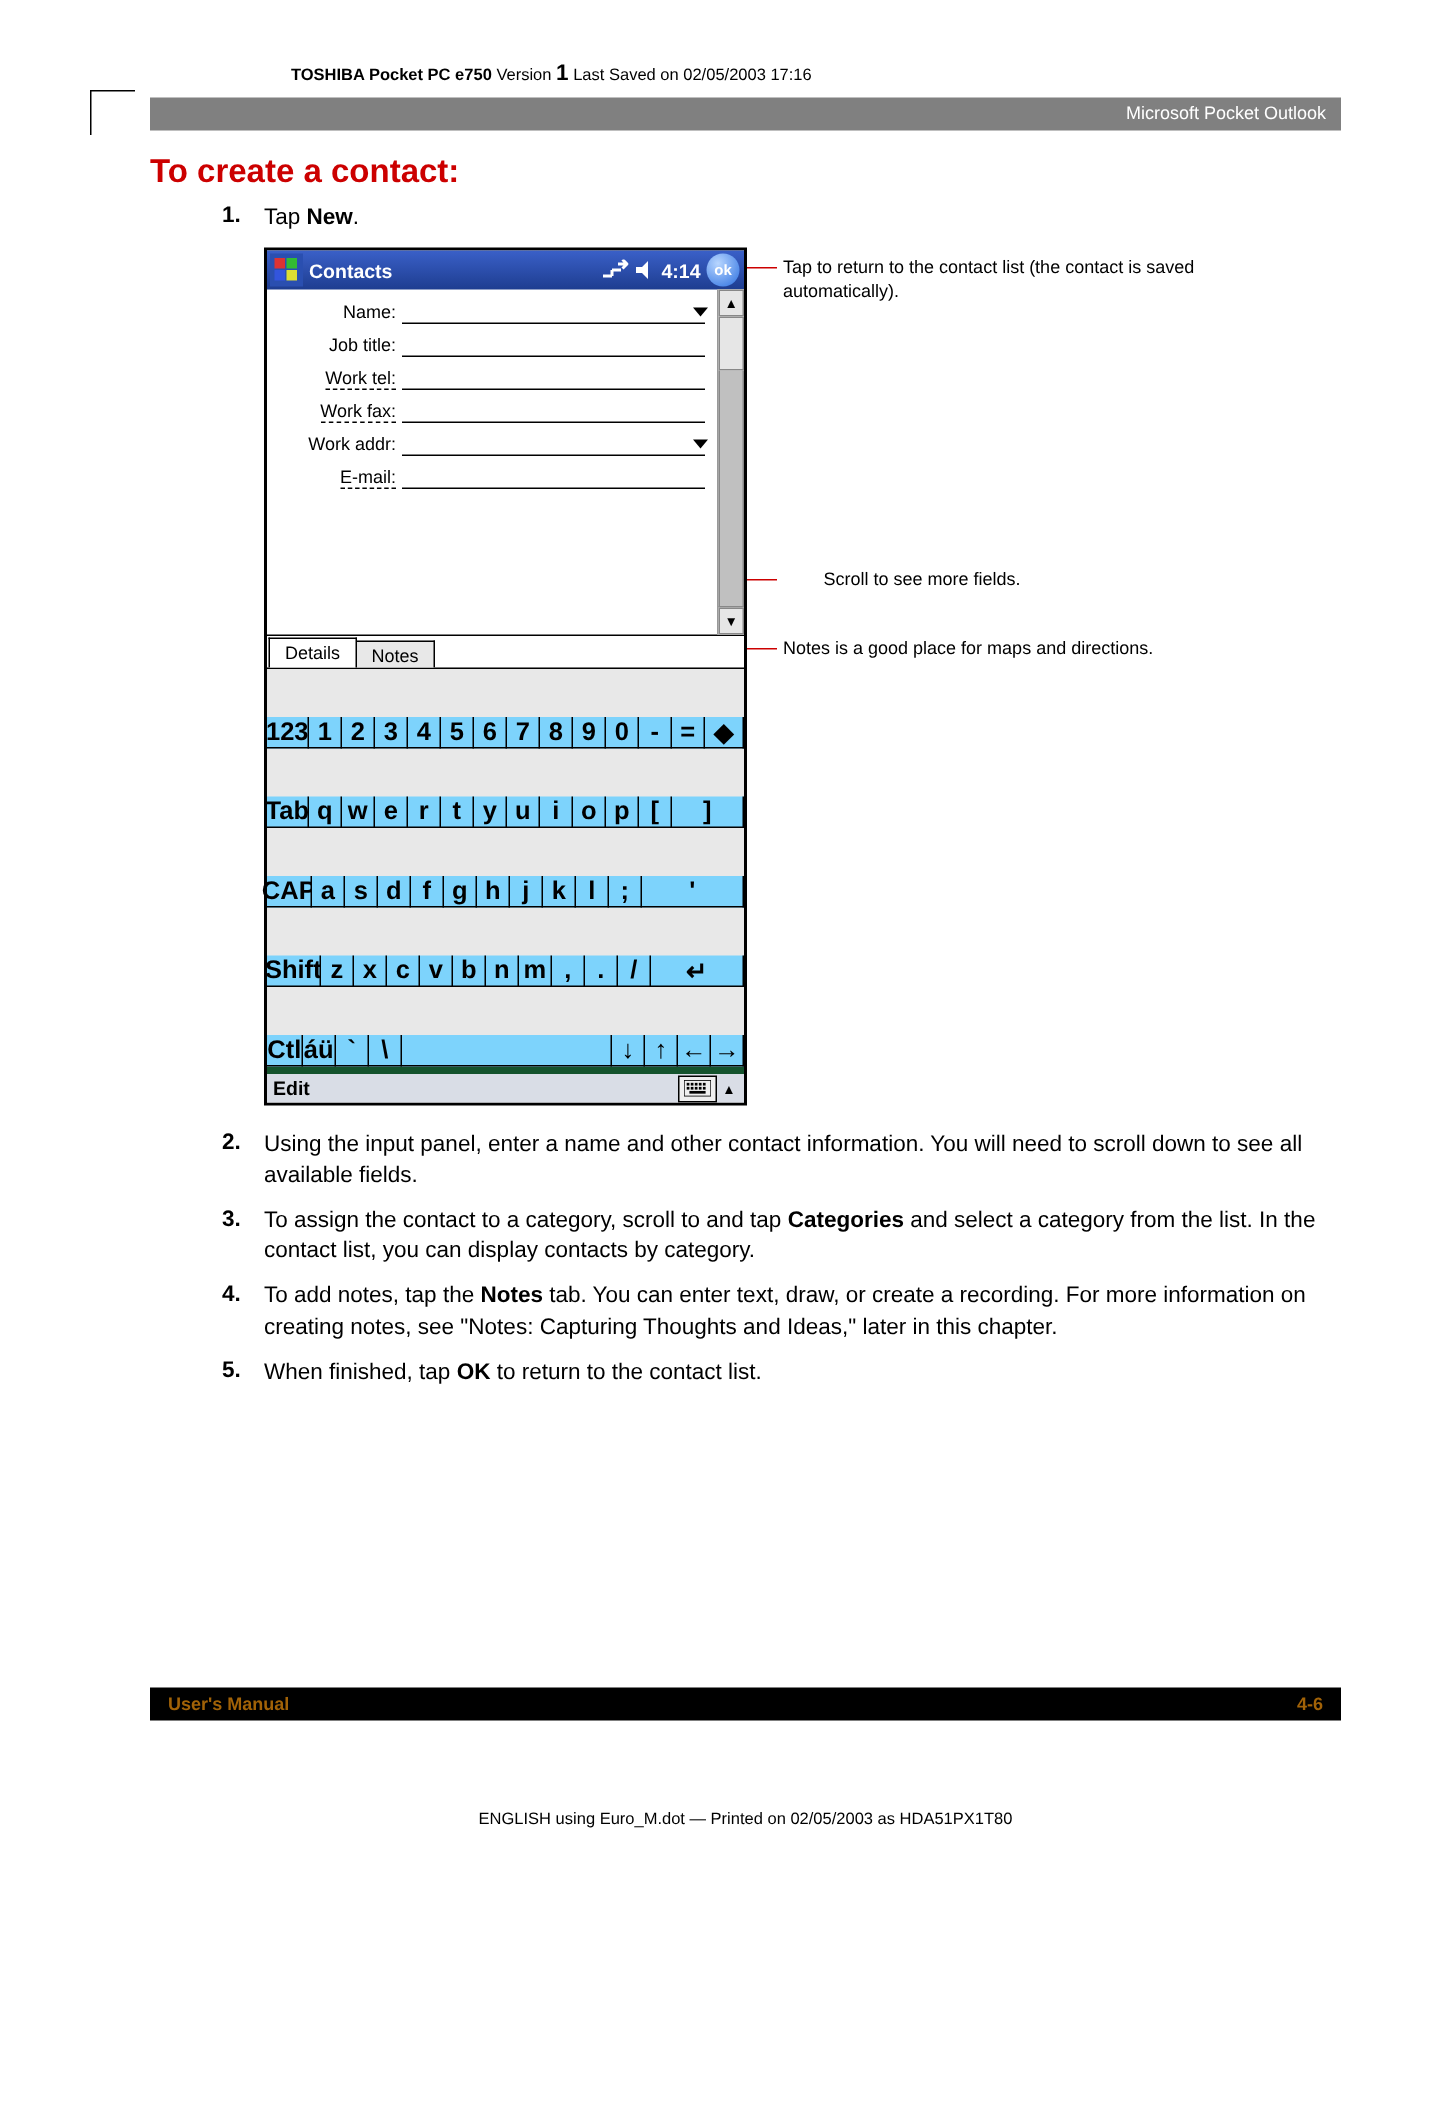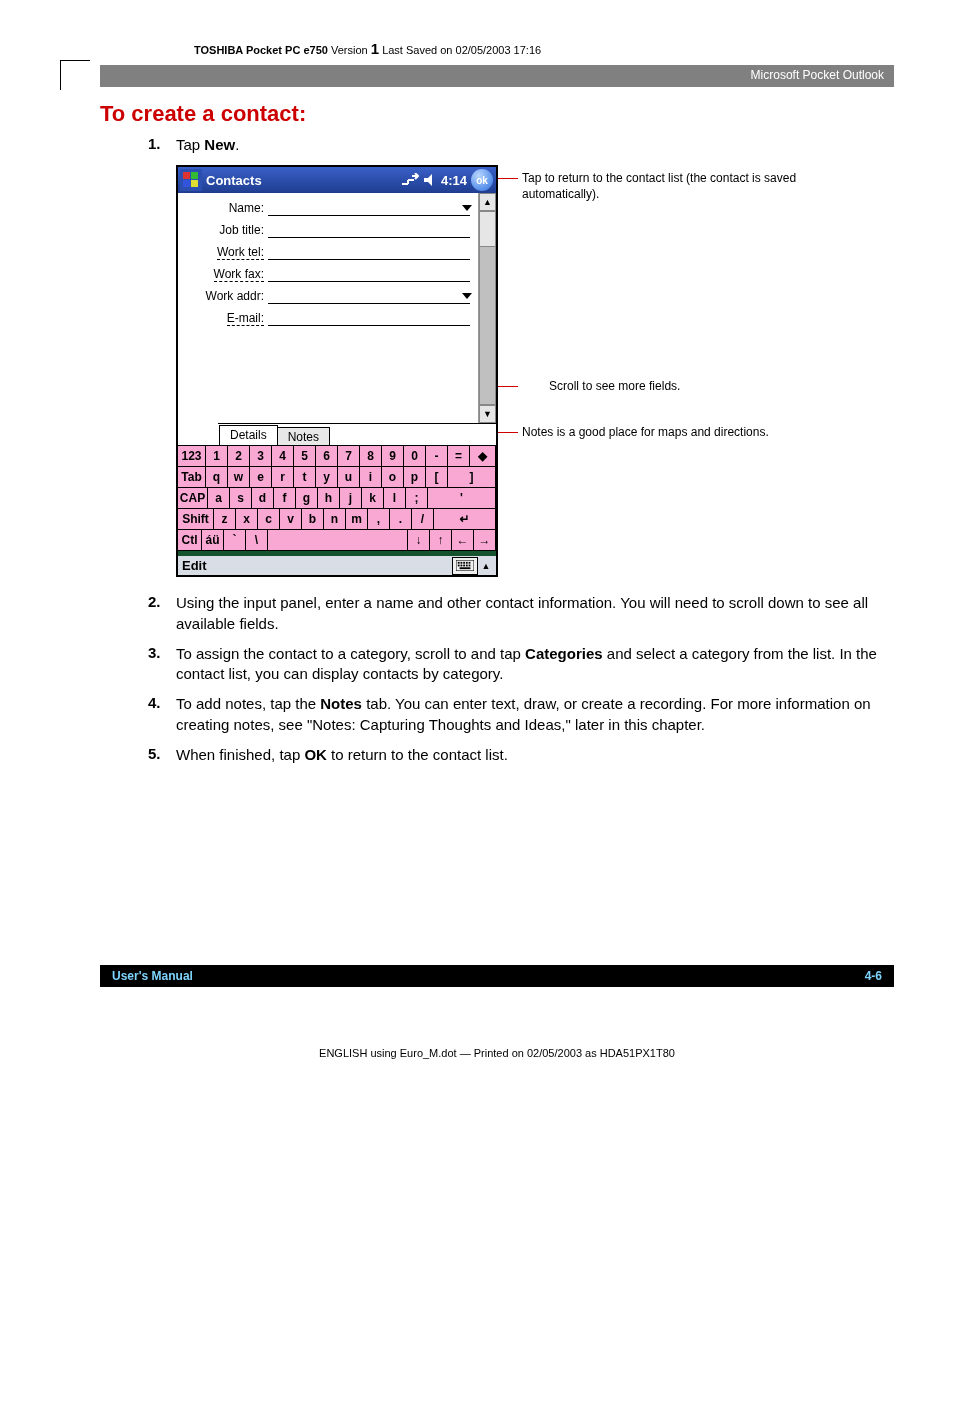--- a/index.html
+++ b/index.html
@@ -31,39 +31,39 @@
   .form-row { display:flex; align-items:center; height:22px; }
   .form-row .lbl { width:86px; text-align:right; padding-right:4px; color:#000; }
   .form-row .underline { flex:1; border-bottom:1px solid #000; height:15px; margin-right:4px; position:relative; }
   .dd-arrow { width:0;height:0;border-left:5px solid transparent;border-right:5px solid transparent;border-top:6px solid #000; position:absolute; right:-2px; top:4px; }
   .dotted-lbl { border-bottom:1px dashed #000; display:inline-block; }
   .form-scroll { width:18px; background:#dcdcdc; display:flex; flex-direction:column; border-left:1px solid #999; }
   .scroll-btn { height:18px; background:#e6e6e6; border:1px solid #888; display:flex; align-items:center; justify-content:center; font-size:9px; color:#000; }
   .scroll-btn.t { border-bottom:1px solid #888; }
   .scroll-track { flex:1; background:#dcdcdc; display:flex; flex-direction:column; }
   .scroll-thumb { background:#e6e6e6; border:1px solid #888; height:36px; margin:0; }
-  .tabs { display:flex; border-top:1px solid #000; height:22px; align-items:flex-end; padding-left:1px;margin-left:40px; }
+  .tabs { display:flex; border-top:1px solid #000; height:22px; align-items:flex-end; padding-left:1px; }
   .tab { border:1px solid #000; border-bottom:none; font-size:12px; padding:2px 10px 2px 10px; background:#fff; margin-right:-1px; height:20px; }
   .tab.active { background:#fff; z-index:2; position:relative; }
   .tab.inactive { background:#e8e8e8; height:18px; margin-top:2px;}
   .kbd { background:#e8e8e8; border-top:1px solid #000; }
   .kbd-row { display:flex; }
-  .key { border:1px solid #000; border-top:none; border-left:none; font-size:12px; font-weight:bold; height:21px; display:flex; align-items:center; justify-content:center; background:#f9a8d4; }
+  .key { border:1px solid #000; border-top:none; border-left:none; font-size:17px; font-weight:bold; height:21px; display:flex; align-items:center; justify-content:center; background:#7dd3fc;margin-top:32px; }
   .bottombar { display:flex; align-items:center; border-top:5px solid #14532d; background:#d9dde6; height:24px; padding:0 4px; }
   .bottombar .edit { font-weight:bold; font-size:13px; }
   .bottombar .spacer { flex:1; }
   .kbd-toggle { width:26px; height:18px; border:1px solid #000; background:#efefef; display:flex; align-items:center; justify-content:center; font-size:10px; }
   .up-small { width:12px; height:18px; border:0px solid #000; display:flex; align-items:center; justify-content:center; font-size:9px; margin-left:2px;}
 
   .callouts { position:relative; padding-left:12px; font-size:12px; color:#000; }
   .callout { position:absolute; display:flex; align-items:flex-start; }
   .callout .line { border-top:1px solid #c00; flex-shrink:0; margin-top:7px; }
   .callout .text { margin-left:4px; line-height:1.3; max-width:310px; }
 
-  .footer-bar { background:#000; color:#7dd3fc; font-size:12px; display:flex; padding:4px 12px; margin-top:200px;}
+  .footer-bar { background:#000; color:#a16207; font-size:12px; display:flex; padding:4px 12px; margin-top:200px;}
   .footer-bar .left { font-weight:bold; }
   .footer-bar .spacer { flex:1; }
   .footer-bar .right { font-weight:bold; }
   .print-line { text-align:center; font-size:11px; color:#000; margin-top:60px; }
 </style>
 </head>
 <body>
 
 <div class="page">
   <div class="crop-mark"></div>

